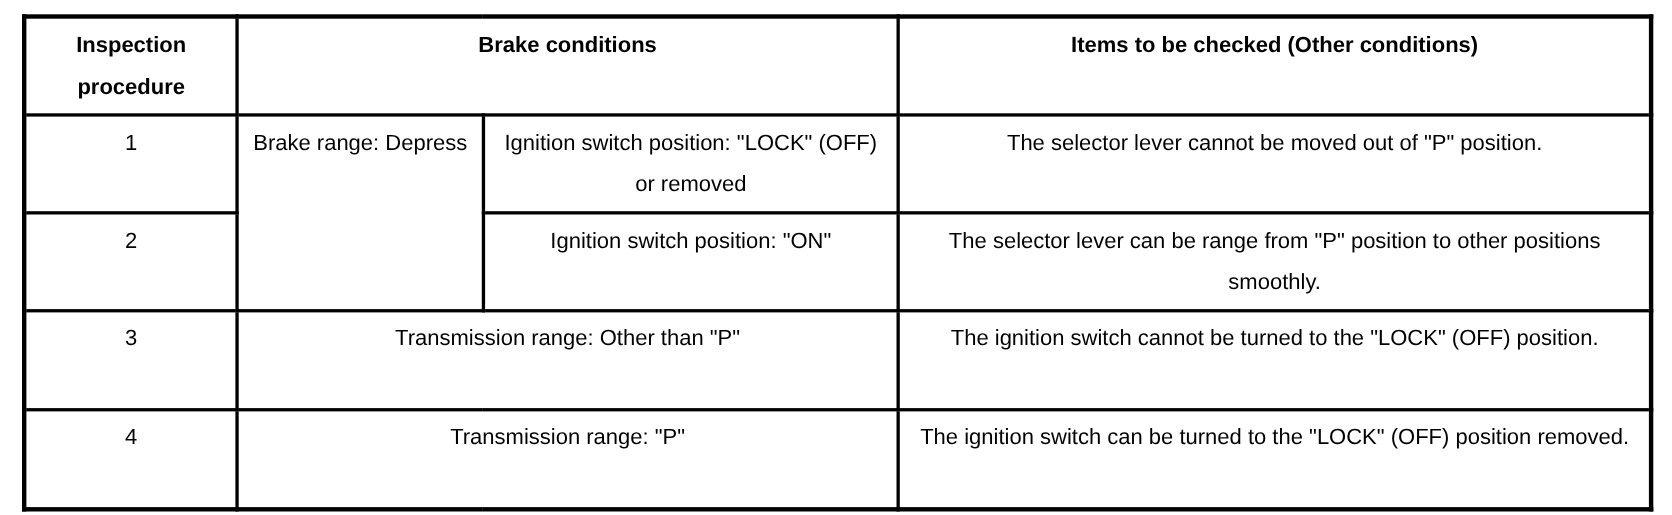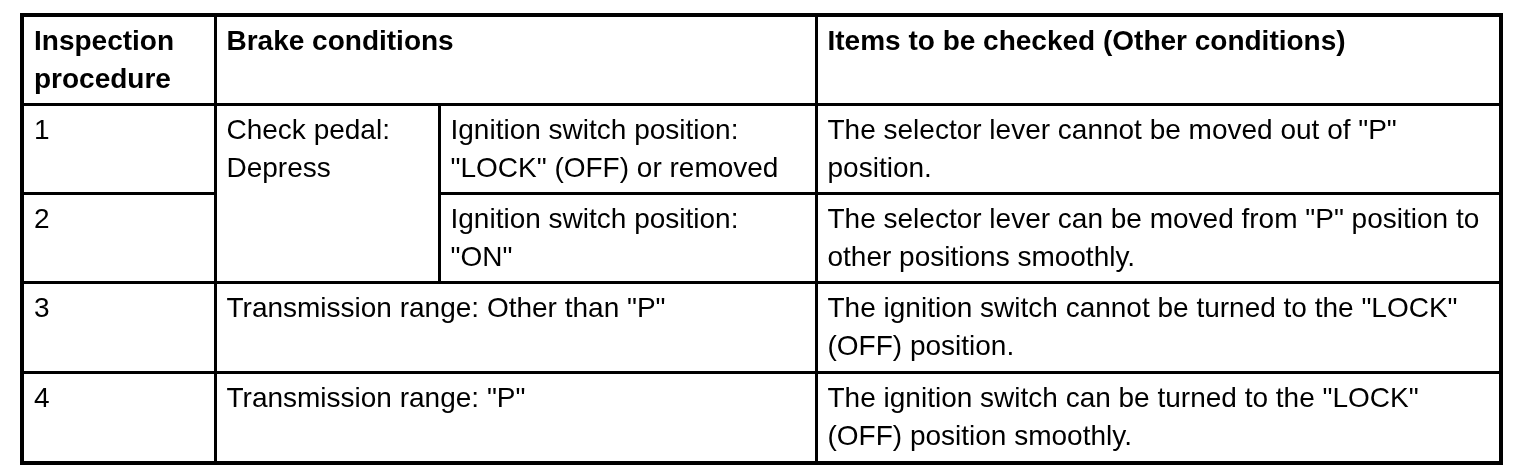--- a/index.html
+++ b/index.html
@@ -23,23 +23,23 @@
     width: 1479px;
     border-collapse: collapse;
     table-layout: fixed;
     border: 4px solid #000000;
     background: #ffffff;
   }
   table.inspection-table th,
   table.inspection-table td {
     border: 3px solid #000000;
     vertical-align: top;
-    text-align: left;
+    text-align: center;
     padding: 5px 9px 5px 10px;
-    font-size: 28px;
+    font-size: 20px;
     line-height: 38px;
     font-weight: normal;
     word-wrap: break-word;
   }
   table.inspection-table th {
     font-weight: bold;
   }
   tr.header-row   { height: 88px; }
   tr.body-row-1   { height: 85px; }
   tr.body-row-2   { height: 87px; }
@@ -60,34 +60,34 @@
     <thead>
       <tr class="header-row">
         <th>Inspection procedure</th>
         <th colspan="2">Brake conditions</th>
         <th>Items to be checked (Other conditions)</th>
       </tr>
     </thead>
     <tbody>
       <tr class="body-row-1">
         <td>1</td>
-        <td rowspan="2">Check pedal: Depress</td>
+        <td rowspan="2">Brake range: Depress</td>
         <td>Ignition switch position: "LOCK" (OFF) or removed</td>
         <td>The selector lever cannot be moved out of "P" position.</td>
       </tr>
       <tr class="body-row-2">
         <td>2</td>
         <td>Ignition switch position: "ON"</td>
-        <td>The selector lever can be moved from "P" position to other positions smoothly.</td>
+        <td>The selector lever can be range from "P" position to other positions smoothly.</td>
       </tr>
       <tr class="body-row-3">
         <td>3</td>
         <td colspan="2">Transmission range: Other than "P"</td>
         <td>The ignition switch cannot be turned to the "LOCK" (OFF) position.</td>
       </tr>
       <tr class="body-row-4">
         <td>4</td>
         <td colspan="2">Transmission range: "P"</td>
-        <td>The ignition switch can be turned to the "LOCK" (OFF) position smoothly.</td>
+        <td>The ignition switch can be turned to the "LOCK" (OFF) position removed.</td>
       </tr>
     </tbody>
   </table>
 </div>
 
 </body></html>

